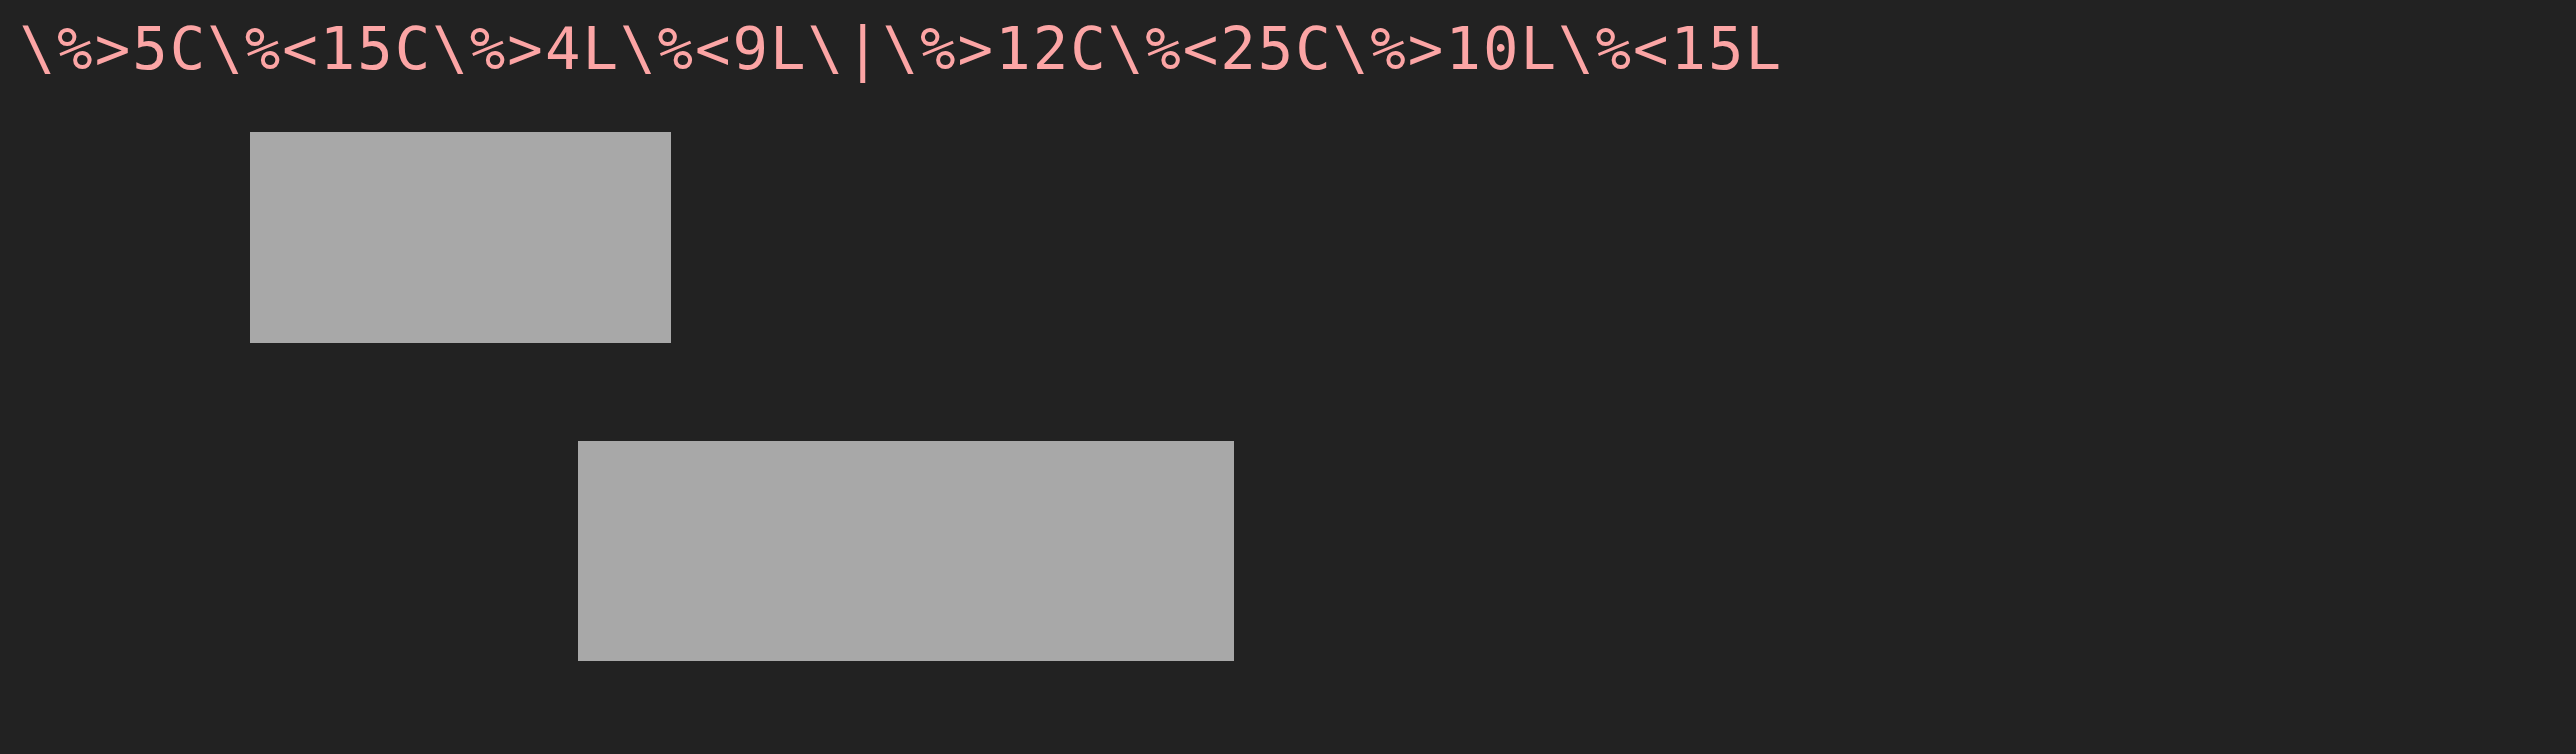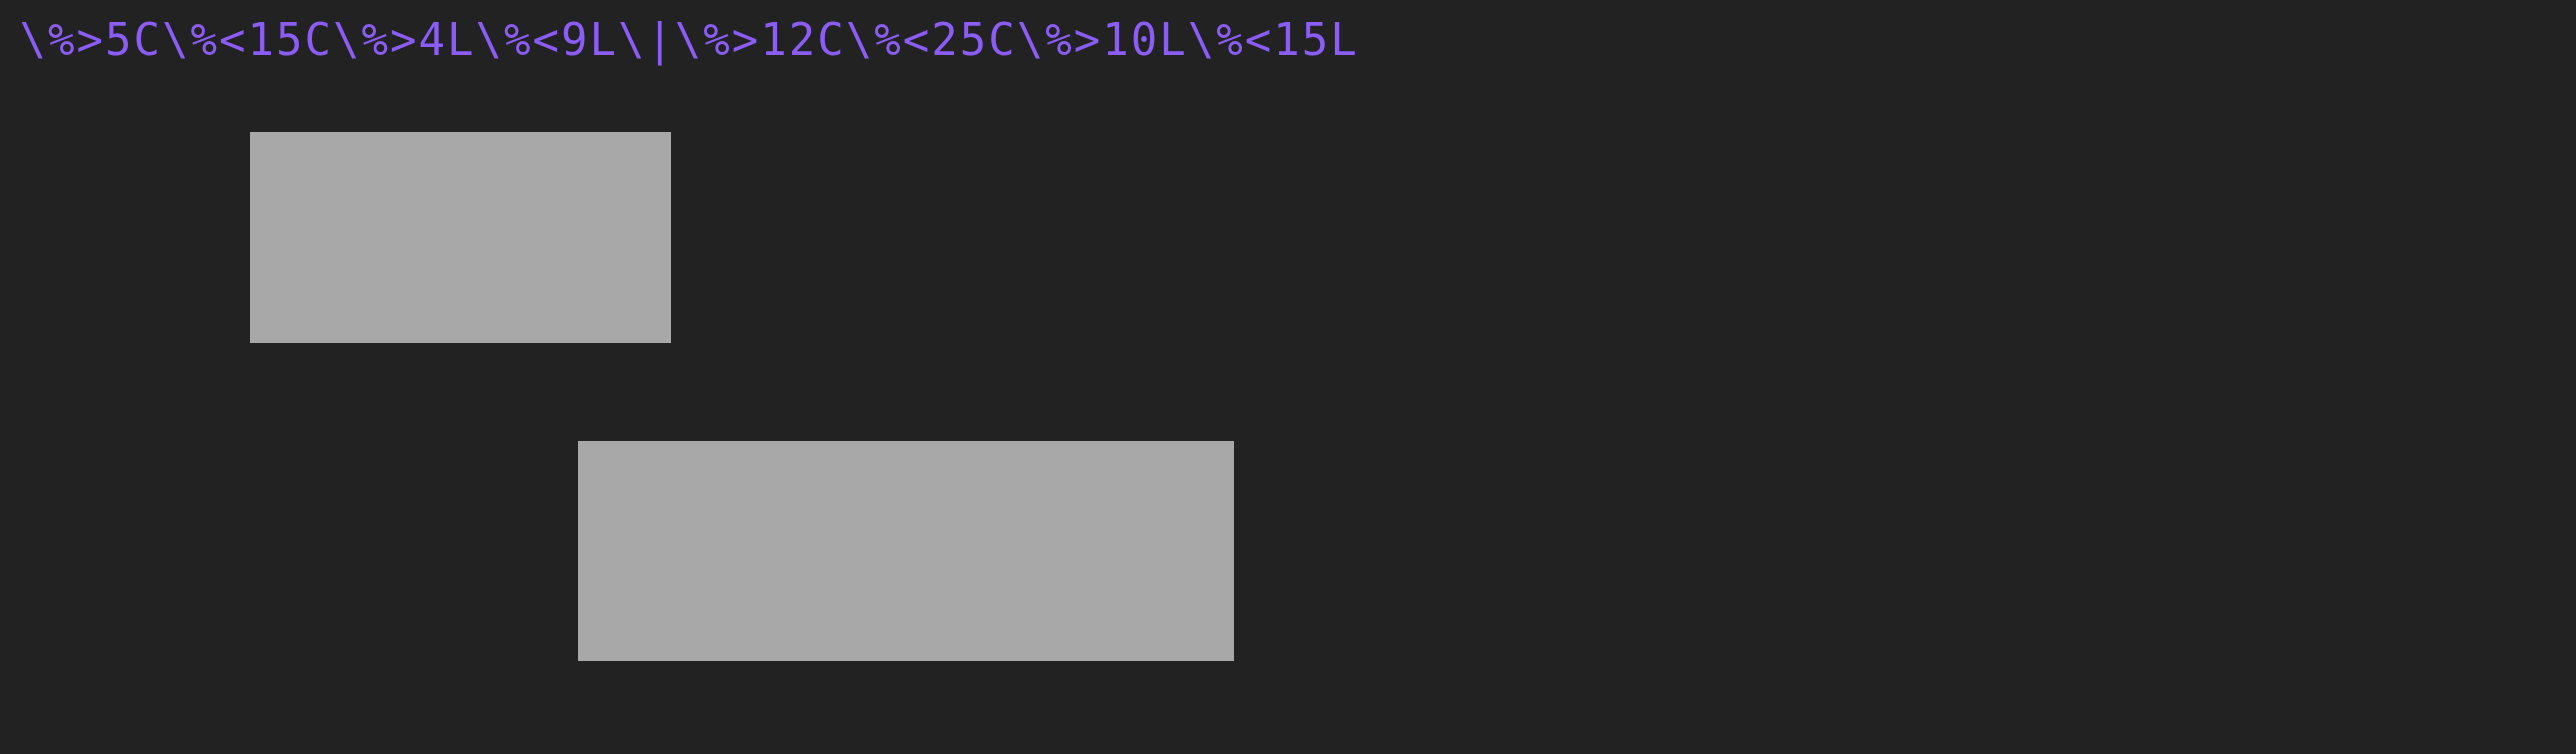--- a/index.html
+++ b/index.html
@@ -9,22 +9,22 @@
     }
     body {
       background: #222222;
       width: 2576px;
       height: 754px;
       position: relative;
       font-family: monospace;
       overflow: hidden;
     }
     .header-text {
-      color: #8b5cf6;
-      font-size: 44px;
+      color: #fca5a5;
+      font-size: 59px;
       position: absolute;
       top: 13.7px;
       left: 19.6px;
       width: 2537px;
       letter-spacing: 2px;
       font-weight: normal;
       font-stretch: expanded;
     }
     .rect {
       position: absolute;

